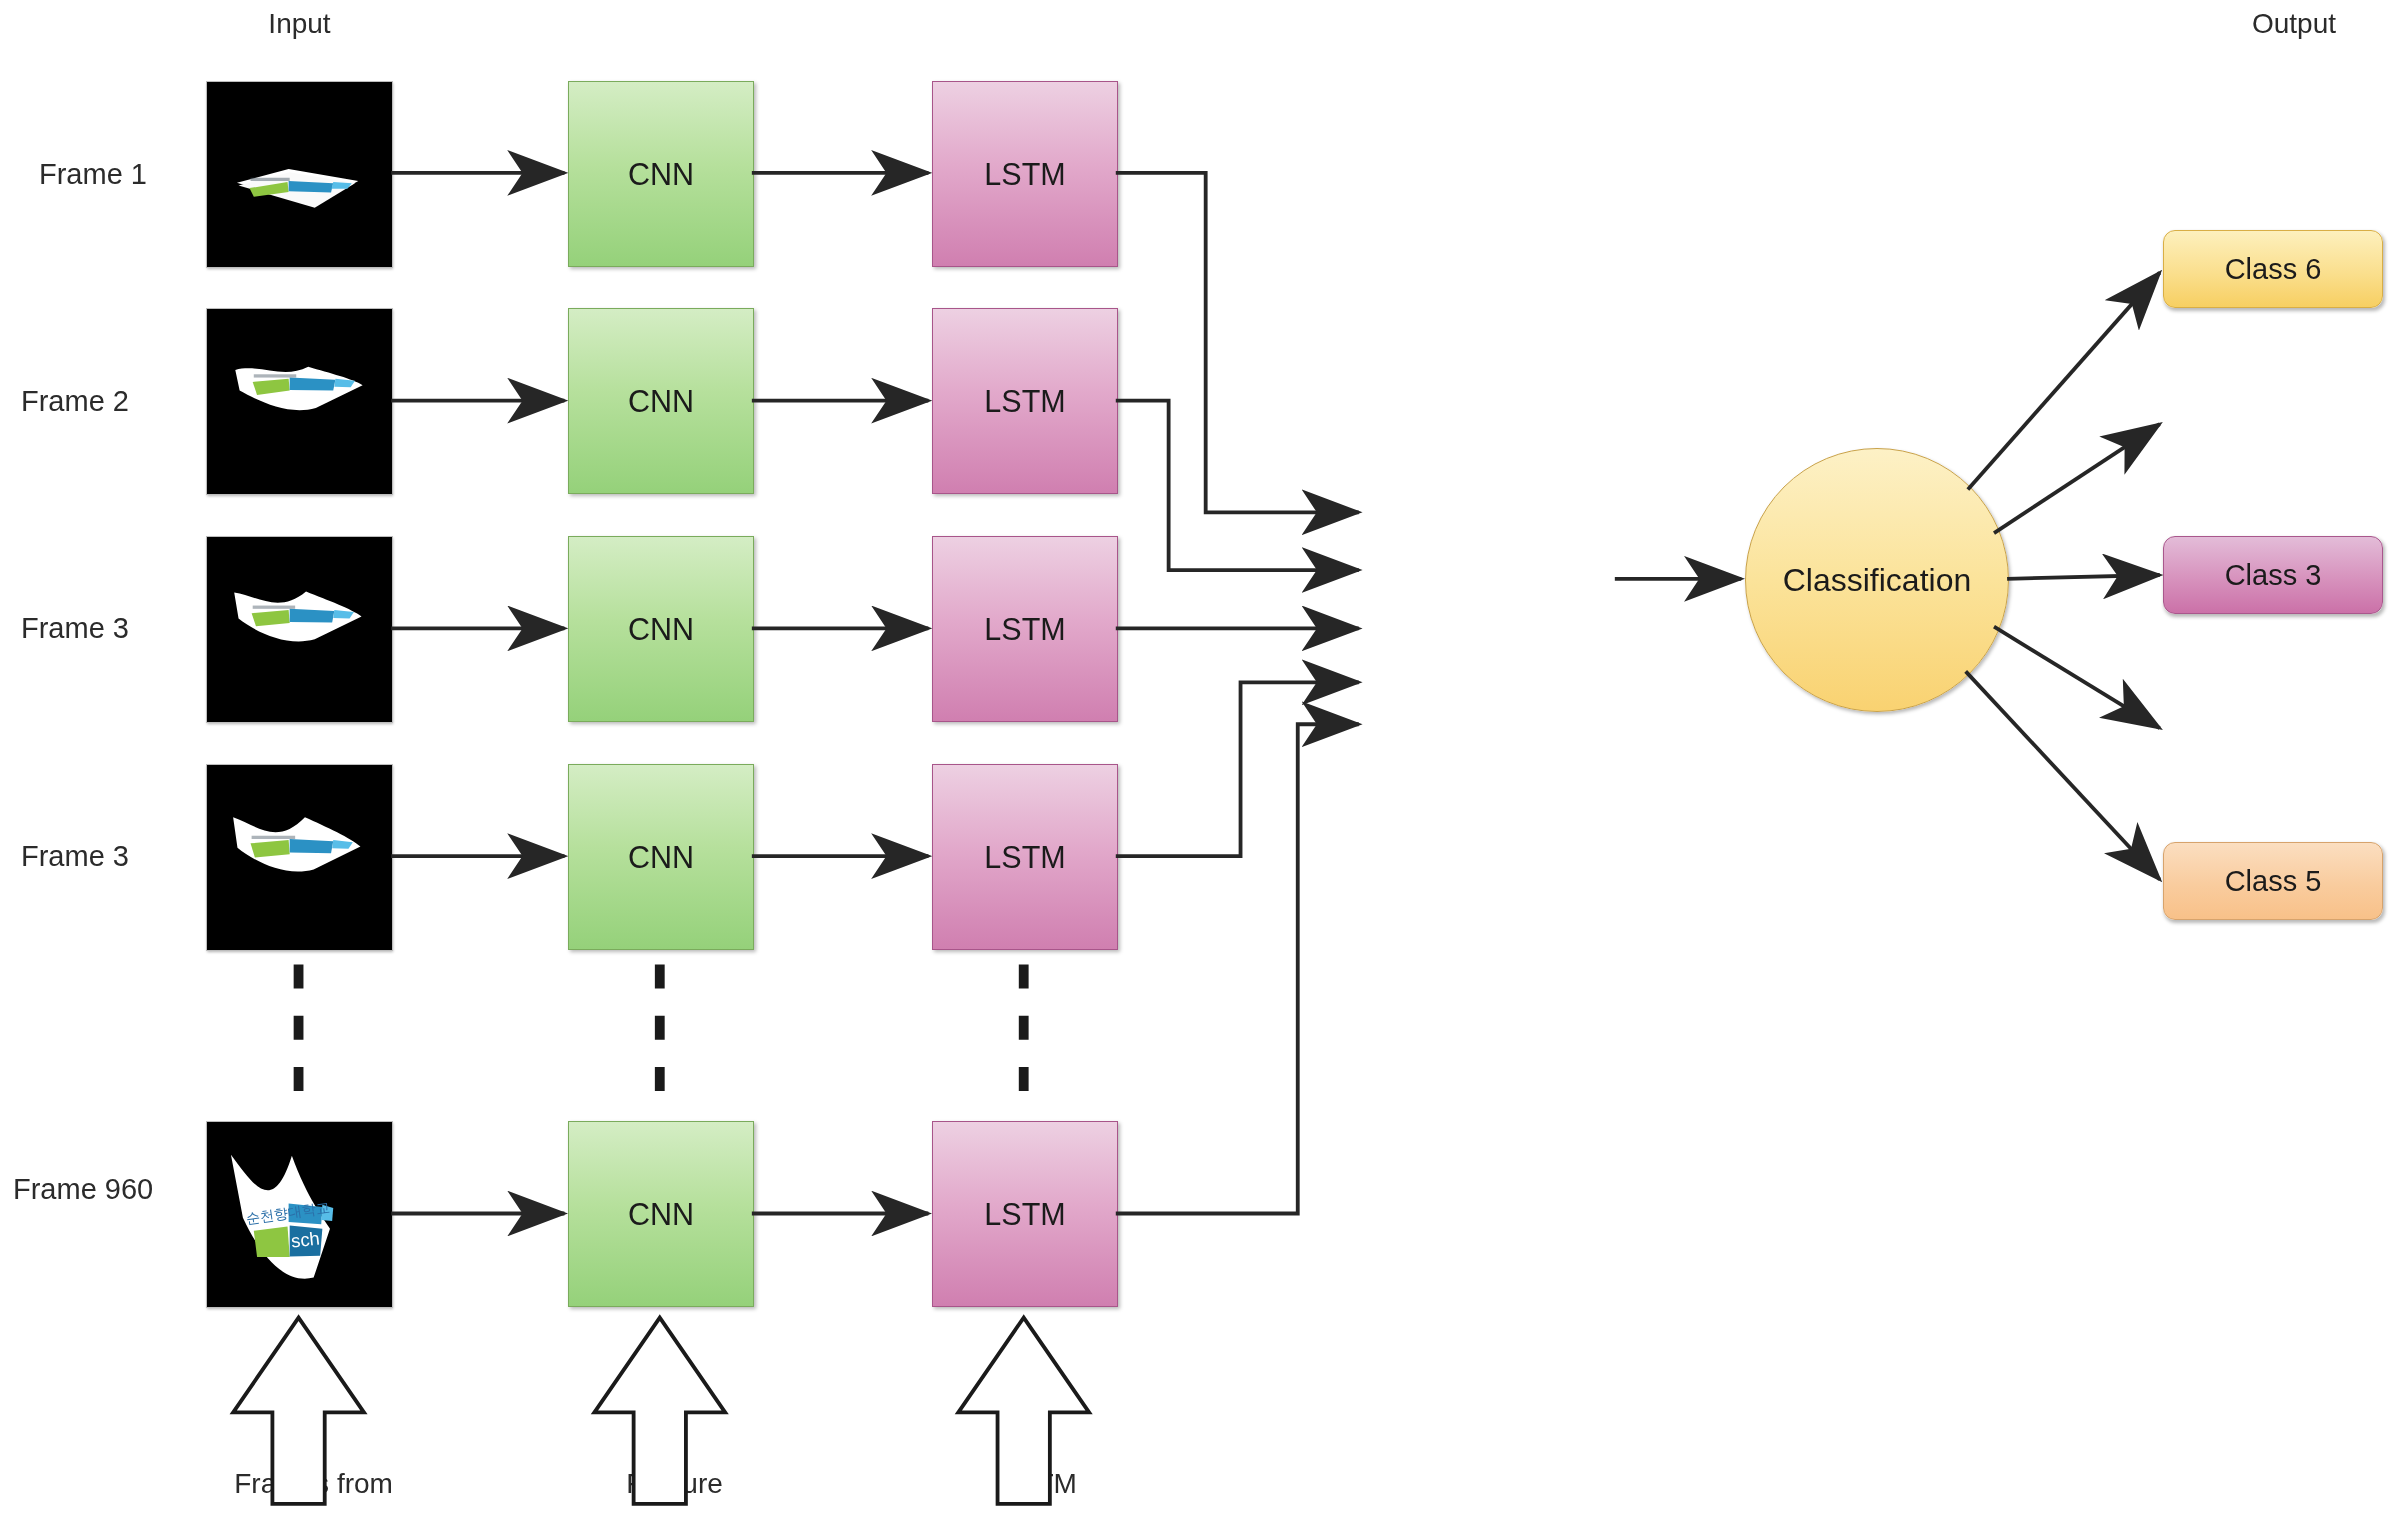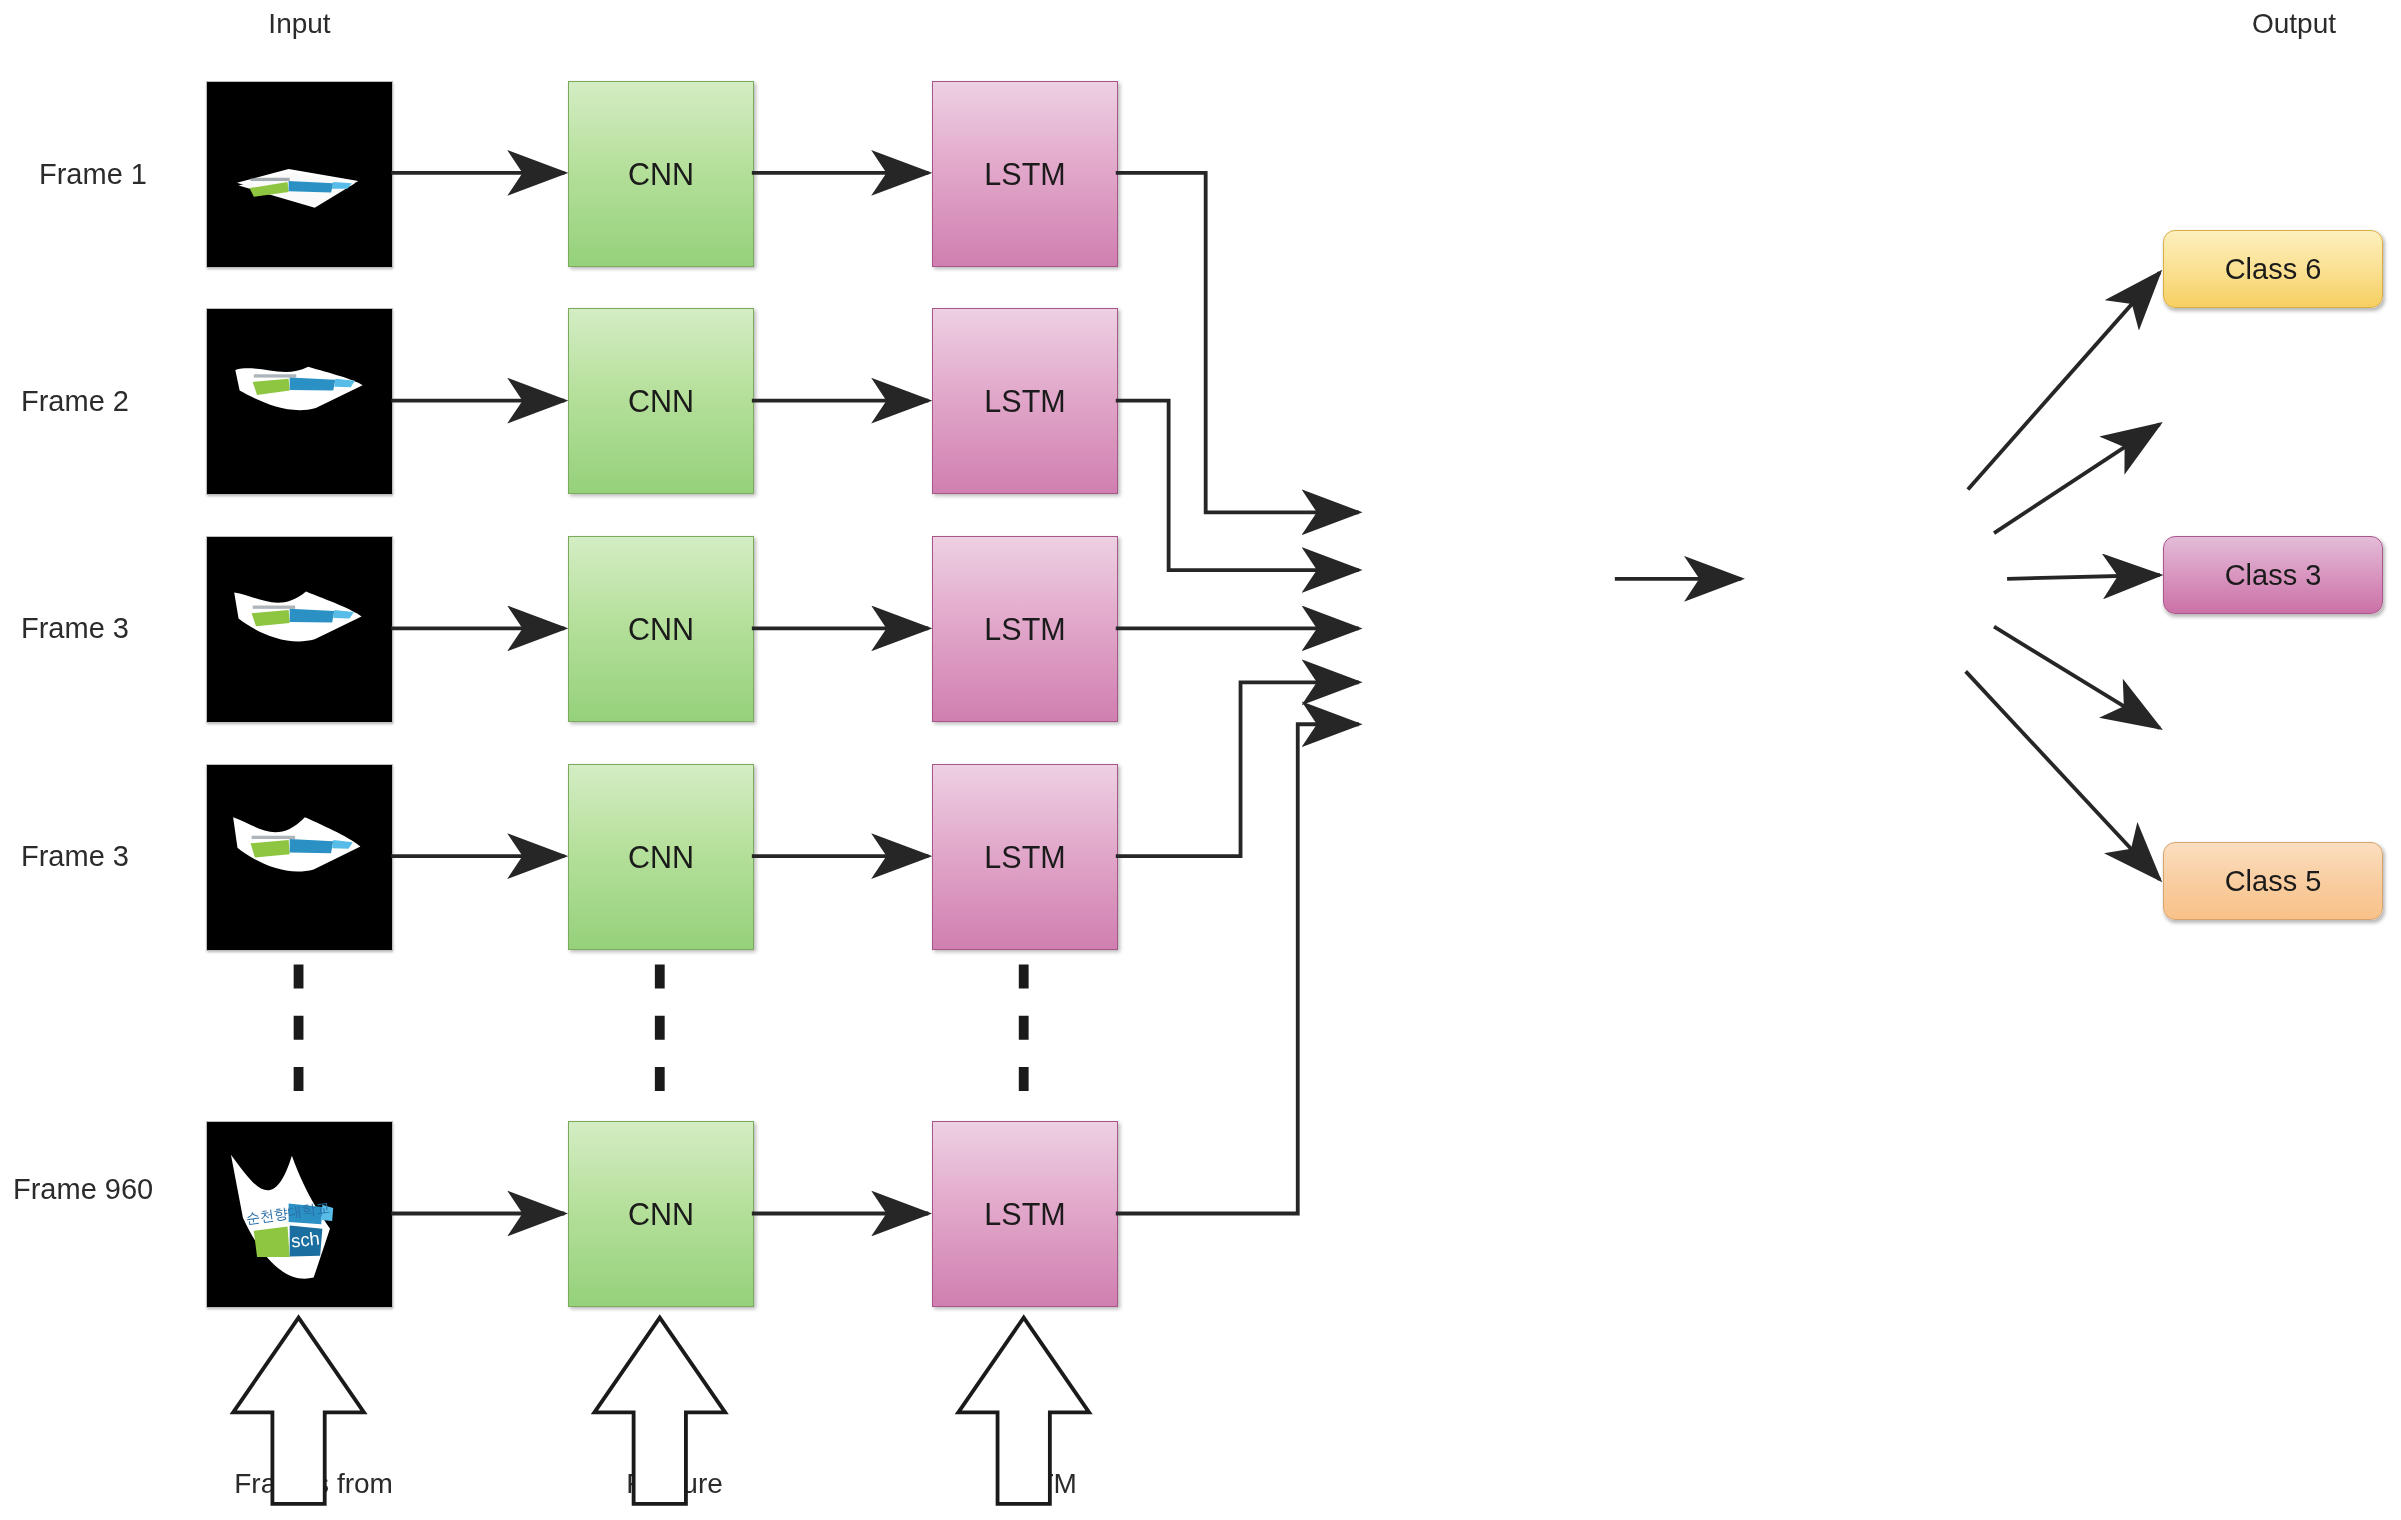--- a/index.html
+++ b/index.html
@@ -109,20 +109,21 @@
   <div class="node cnn" style="left:568px;top:764px;width:184px;height:184px;">CNN</div>
   <div class="node cnn" style="left:568px;top:1121px;width:184px;height:184px;">CNN</div>
 
   <div class="node lstm" style="left:932px;top:81px;width:184px;height:184px;">LSTM</div>
   <div class="node lstm" style="left:932px;top:308px;width:184px;height:184px;">LSTM</div>
   <div class="node lstm" style="left:932px;top:536px;width:184px;height:184px;">LSTM</div>
   <div class="node lstm" style="left:932px;top:764px;width:184px;height:184px;">LSTM</div>
   <div class="node lstm" style="left:932px;top:1121px;width:184px;height:184px;">LSTM</div>
 
 
+  <div class="node circle" style="left:1745px;top:448px;width:262px;height:262px;">Classification</div>
 
   <div class="node clsbox c1" style="left:2163px;top:230px;width:218px;height:76px;">Class 6</div>
   <div class="node clsbox c3" style="left:2163px;top:536px;width:218px;height:76px;">Class 3</div>
   <div class="node clsbox c5" style="left:2163px;top:842px;width:218px;height:76px;">Class 5</div>
 
   <div class="lbl capt" style="left:151px;top:1433px;width:294px;">
     <span>Frames from</span><br>
     
   </div>
   <div class="lbl capt" style="left:512px;top:1433px;width:294px;">

